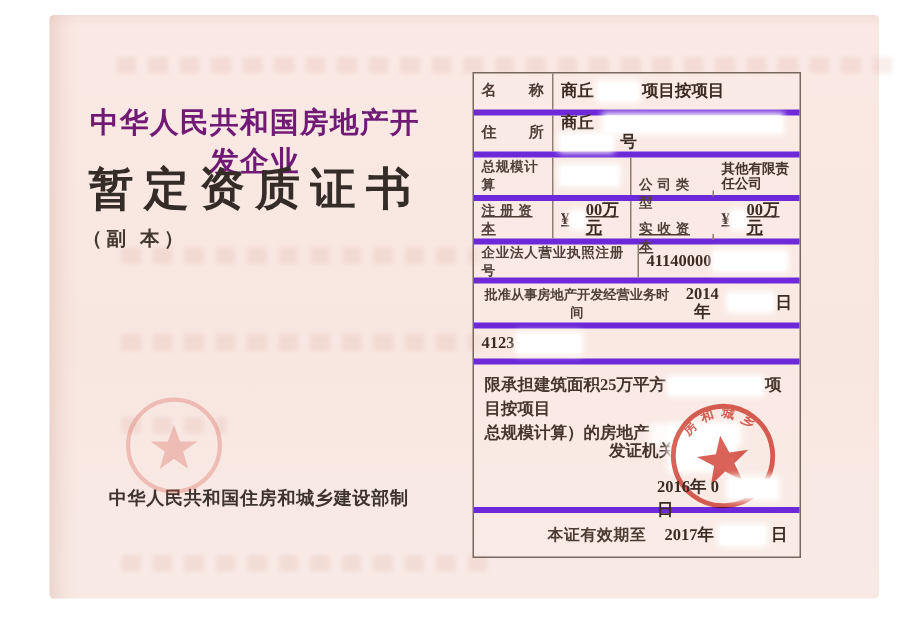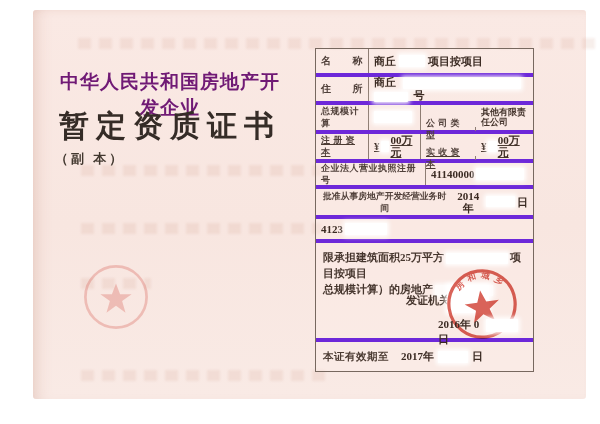--- a/index.html
+++ b/index.html
@@ -93,20 +93,21 @@
     <div class="ghost g1"></div>
     <div class="ghost g2"></div>
     <div class="ghost g3"></div>
     <div class="ghost g4"></div>
     <div class="ghost g5"></div>
   </div>
 
   <div class="lp-header">中华人民共和国房地产开发企业</div>
   <div class="lp-title">暂定资质证书</div>
   <div class="lp-sub">（副 本）</div>
+  <div class="lp-footer">中华人民共和国住房和城乡建设部制</div>
 
   <svg class="seal seal-left" viewBox="0 0 100 100">
     <circle cx="50" cy="50" r="45" fill="none" stroke="#d44d42" stroke-width="4"></circle>
     <path d="M50 30 L56 46 L73 46 L59 56 L64 73 L50 63 L36 73 L41 56 L27 46 L44 46 Z" fill="#d44d42"></path>
   </svg>
 
   <div class="cert">
 
     <div class="row r1">
       <div class="cell w-lab lab">名　　称</div>
@@ -183,21 +184,21 @@
       <div class="issuer-line">发证机关：</div>
       <span class="redact issuer-redact"></span>
       <div class="issue-date">
         <span>2016年 0</span>
         <span class="redact" style="width:32px;height:13px;margin:0 4px;"></span>
         <span>日</span>
       </div>
     </div>
 
     <div class="row r9">
-      <span class="lab" style="font-weight:bold;font-size:10.5px;">本证有效期至</span>
+      <span class="lab" style="font-weight:bold;font-size:10.5px;margin-left:42px;">本证有效期至</span>
       <span class="val" style="margin-left:12px;">2017年</span>
       <span class="redact" style="width:30px;height:12px;margin:0 4px;"></span>
       <span class="val">日</span>
     </div>
   </div>
 
   <svg class="seal seal-right" viewBox="0 0 100 100">
     <defs>
         <path id="arcTop" d="M 16,62 A 36,36 0 1 1 84,62"></path>
       </defs>

